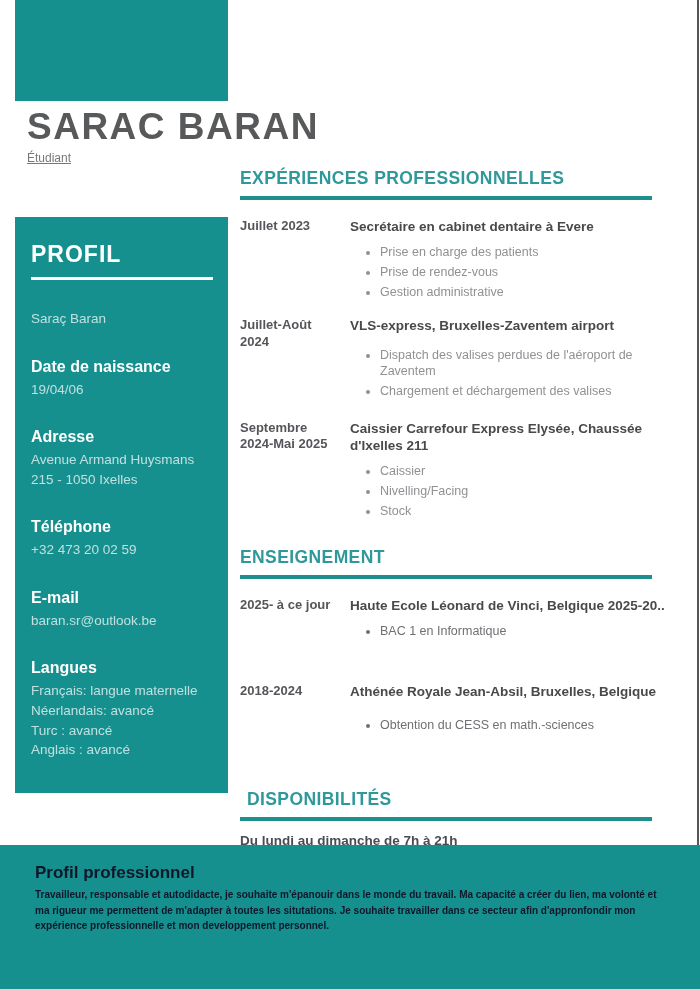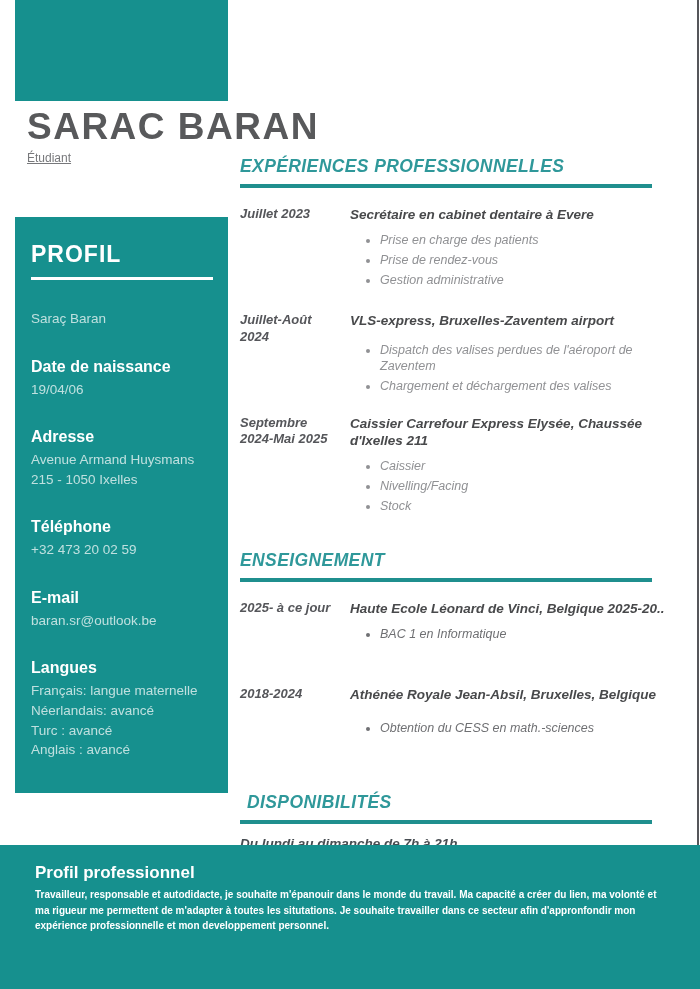--- a/index.html
+++ b/index.html
@@ -18,40 +18,40 @@
   .edge-line{position:absolute;right:1px;top:0;width:2px;height:845px;background:#55565a;}
   
   .sidebar{position:absolute;left:15px;top:217px;width:213px;height:576px;background:#16908E;
         box-sizing:border-box;padding:24px 14px 0 16px;color:#ffffff;}
   .sidebar-title{font-size:23px;font-weight:700;letter-spacing:1px;color:#ffffff;}
   .sidebar-rule{width:182px;height:3px;background:#ffffff;margin-top:9px;}
   .field{margin-top:29px;}
   .field-label{font-size:16px;font-weight:700;color:#ffffff;margin-bottom:4px;}
   .field-line{display:block;font-size:13.5px;line-height:1.45;color:#bfe0df;}
   
-  .main{position:absolute;left:240px;top:156px;width:425px;font-style:italic;}
+  .main{position:absolute;left:240px;top:168px;width:425px;}
   .section-heading{font-size:17.5px;font-weight:700;letter-spacing:0.4px;color:#2F989A;}
   .section-rule{width:412px;height:4px;background:#1f8f8e;margin-top:7px;}
   .entry{display:flex;margin-top:18px;}
   .entry-date{width:104px;flex:0 0 104px;font-size:13px;font-weight:700;color:#55565a;line-height:1.3;}
   .entry-date span{display:block;}
   .entry-body{flex:1;margin-left:6px;}
   .entry-title{font-size:13.5px;font-weight:700;color:#48494b;line-height:1.3;}
   ul.bullets{margin:8px 0 0 0;padding:0 0 0 30px;}
   ul.bullets li{font-size:12.5px;line-height:1.3;margin-bottom:4px;}
   .exp-li{color:#909194;}
   .edu-li{color:#6f7073;}
   .gap-lg{margin-top:40px;}
   .section-exp{margin-top:0;}
-  .section-edu{margin-top:32px;}
+  .section-edu{margin-top:24px;}
   .section-dispo{margin-top:52px;}
   .dispo-text{margin-top:12px;font-size:13.5px;font-weight:700;color:#474d52;}
   
   .footer{position:absolute;left:0;top:845px;width:700px;height:144px;background:#16908E;
-        box-sizing:border-box;padding:18px 28px 12px 35px;color:#ffffff;}
+        box-sizing:border-box;padding:18px 28px 12px 35px;color:#0f172a;}
   .footer-title{font-size:17px;font-weight:700;}
   .footer-body{margin-top:4px;font-size:10px;font-weight:700;line-height:1.55;}
 </style>
 </head>
 <body>
 
 <div class="page">
 
   <div class="top-block"></div>
   <div class="edge-line"></div>
@@ -111,21 +111,21 @@
         <div class="entry-body">
           <div class="entry-title">Secrétaire en cabinet dentaire à Evere</div>
           <ul class="bullets">
             <li class="exp-li">Prise en charge des patients</li>
             <li class="exp-li">Prise de rendez-vous</li>
             <li class="exp-li">Gestion administrative</li>
           </ul>
         </div>
       </div>
 
-      <div class="entry" style="margin-top:20px;">
+      <div class="entry" style="margin-top:13px;">
         <div class="entry-date">
           <span>Juillet-Août</span>
           <span>2024</span>
         </div>
         <div class="entry-body">
           <div class="entry-title">VLS-express, Bruxelles-Zaventem airport</div>
           <ul class="bullets" style="margin-top:12px;">
             <li class="exp-li">Dispatch des valises perdues de l'aéroport de Zaventem</li>
             <li class="exp-li">Chargement et déchargement des valises</li>
           </ul>

